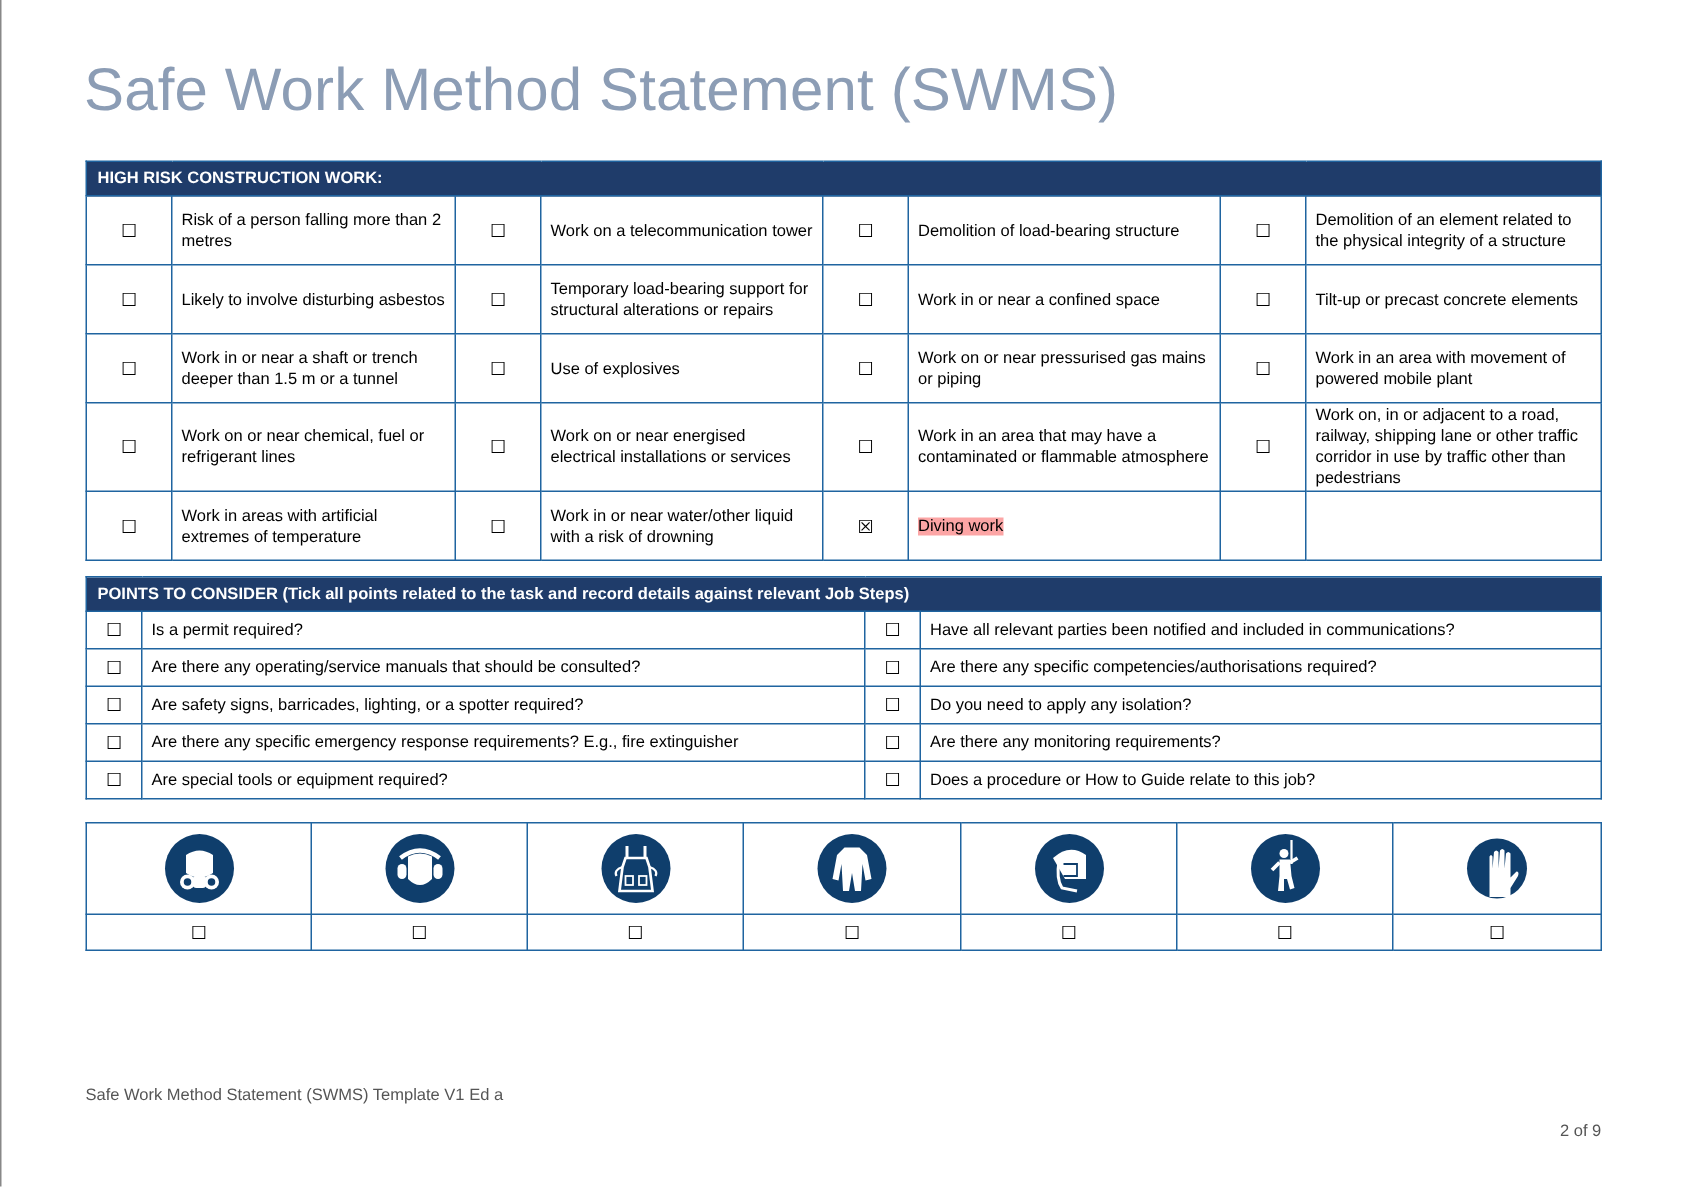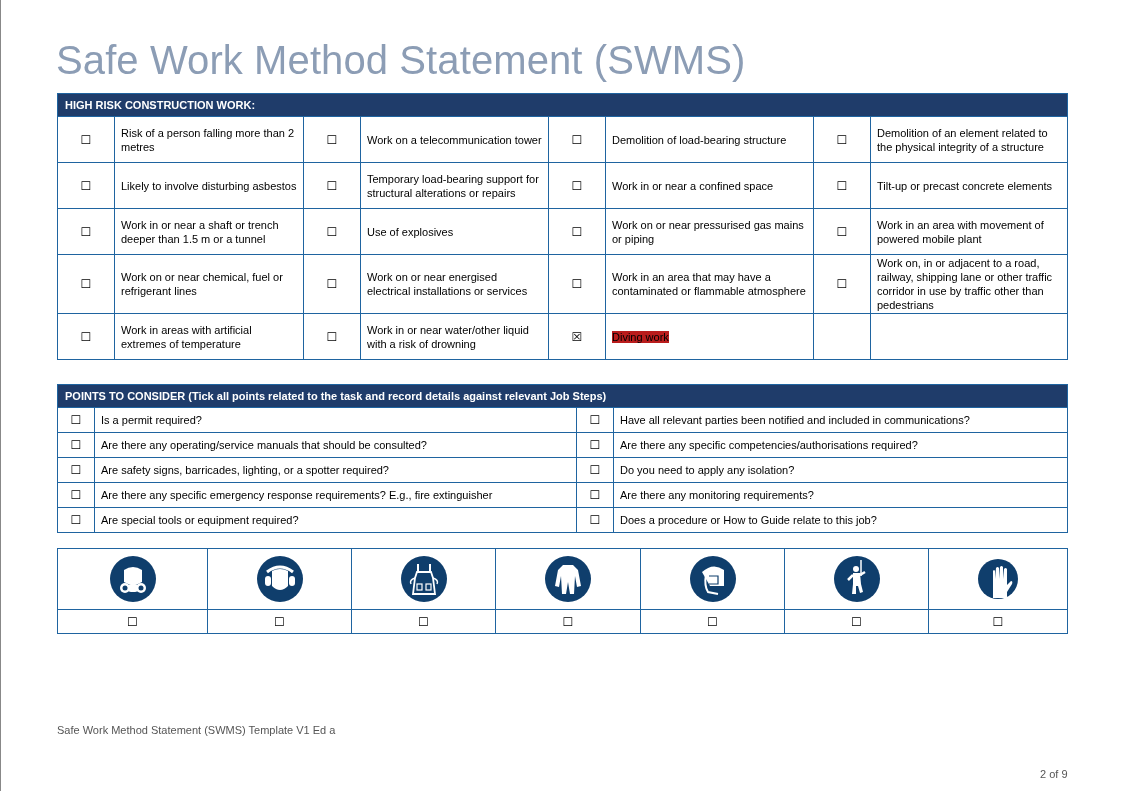--- a/index.html
+++ b/index.html
@@ -4,33 +4,33 @@
 <style>
   html, body { margin:0; padding:0; }
   body { width:1121px; height:791px; background:#fff; position:relative; overflow:hidden;
          font-family:"Liberation Sans", sans-serif; color:#000; }
   .leftedge { position:absolute; left:0; top:0; width:1px; height:791px; background:#888; }
   .title { position:absolute; left:56px; top:38px; font-size:40px; color:#8c9db5; letter-spacing:0.1px; }
   table { border-collapse:collapse; position:absolute; left:57px; table-layout:fixed; }
   td { border:1px solid #1f64a0; font-size:11px; line-height:14px; vertical-align:middle; padding:0 6px; }
   .hdr td { background:#1f3c6a; color:#fff; font-weight:bold; font-size:11px; height:22px; padding:0 7px; }
   .cb { text-align:center; font-size:12px; padding:0; }
-  #hrcw { top:93px; width:1010px;padding-left:28px; }
+  #hrcw { top:107px; width:1010px;padding-left:28px; }
   #hrcw .r1 td, #hrcw .r2 td, #hrcw .r3 td, #hrcw .r5 td { height:45px; }
   #hrcw .r4 td { height:58px; }
   #ptc { top:384px; width:1010px; }
   #ptc tr.row td { height:24px; }
   #ppe { top:548px; width:1010px; }
   #ppe .icons td { height:60px; text-align:center; }
   #ppe .checks td { height:23px; text-align:center; }
-  .hl { background:#b91c1c; }
+  .hl { background:#fca5a5; }
   .icon { display:inline-block; width:46px; height:46px; border-radius:50%; background:#0f3e6c; vertical-align:middle; }
   .icon svg { width:46px; height:46px; display:block; }
   .footer-l { position:absolute; left:57px; top:724px; font-size:11px; color:#555; }
-  .footer-r { position:absolute; left:1040px; top:768px; font-size:11px; color:#555; }
+  .footer-r { position:absolute; left:1040px; top:748px; font-size:11px; color:#555; }
 </style>
 </head>
 <body>
 
 <div class="leftedge"></div>
 <div class="title">Safe Work Method Statement (SWMS)</div>
 
 <table id="hrcw">
   <colgroup>
     <col style="width:57px">

